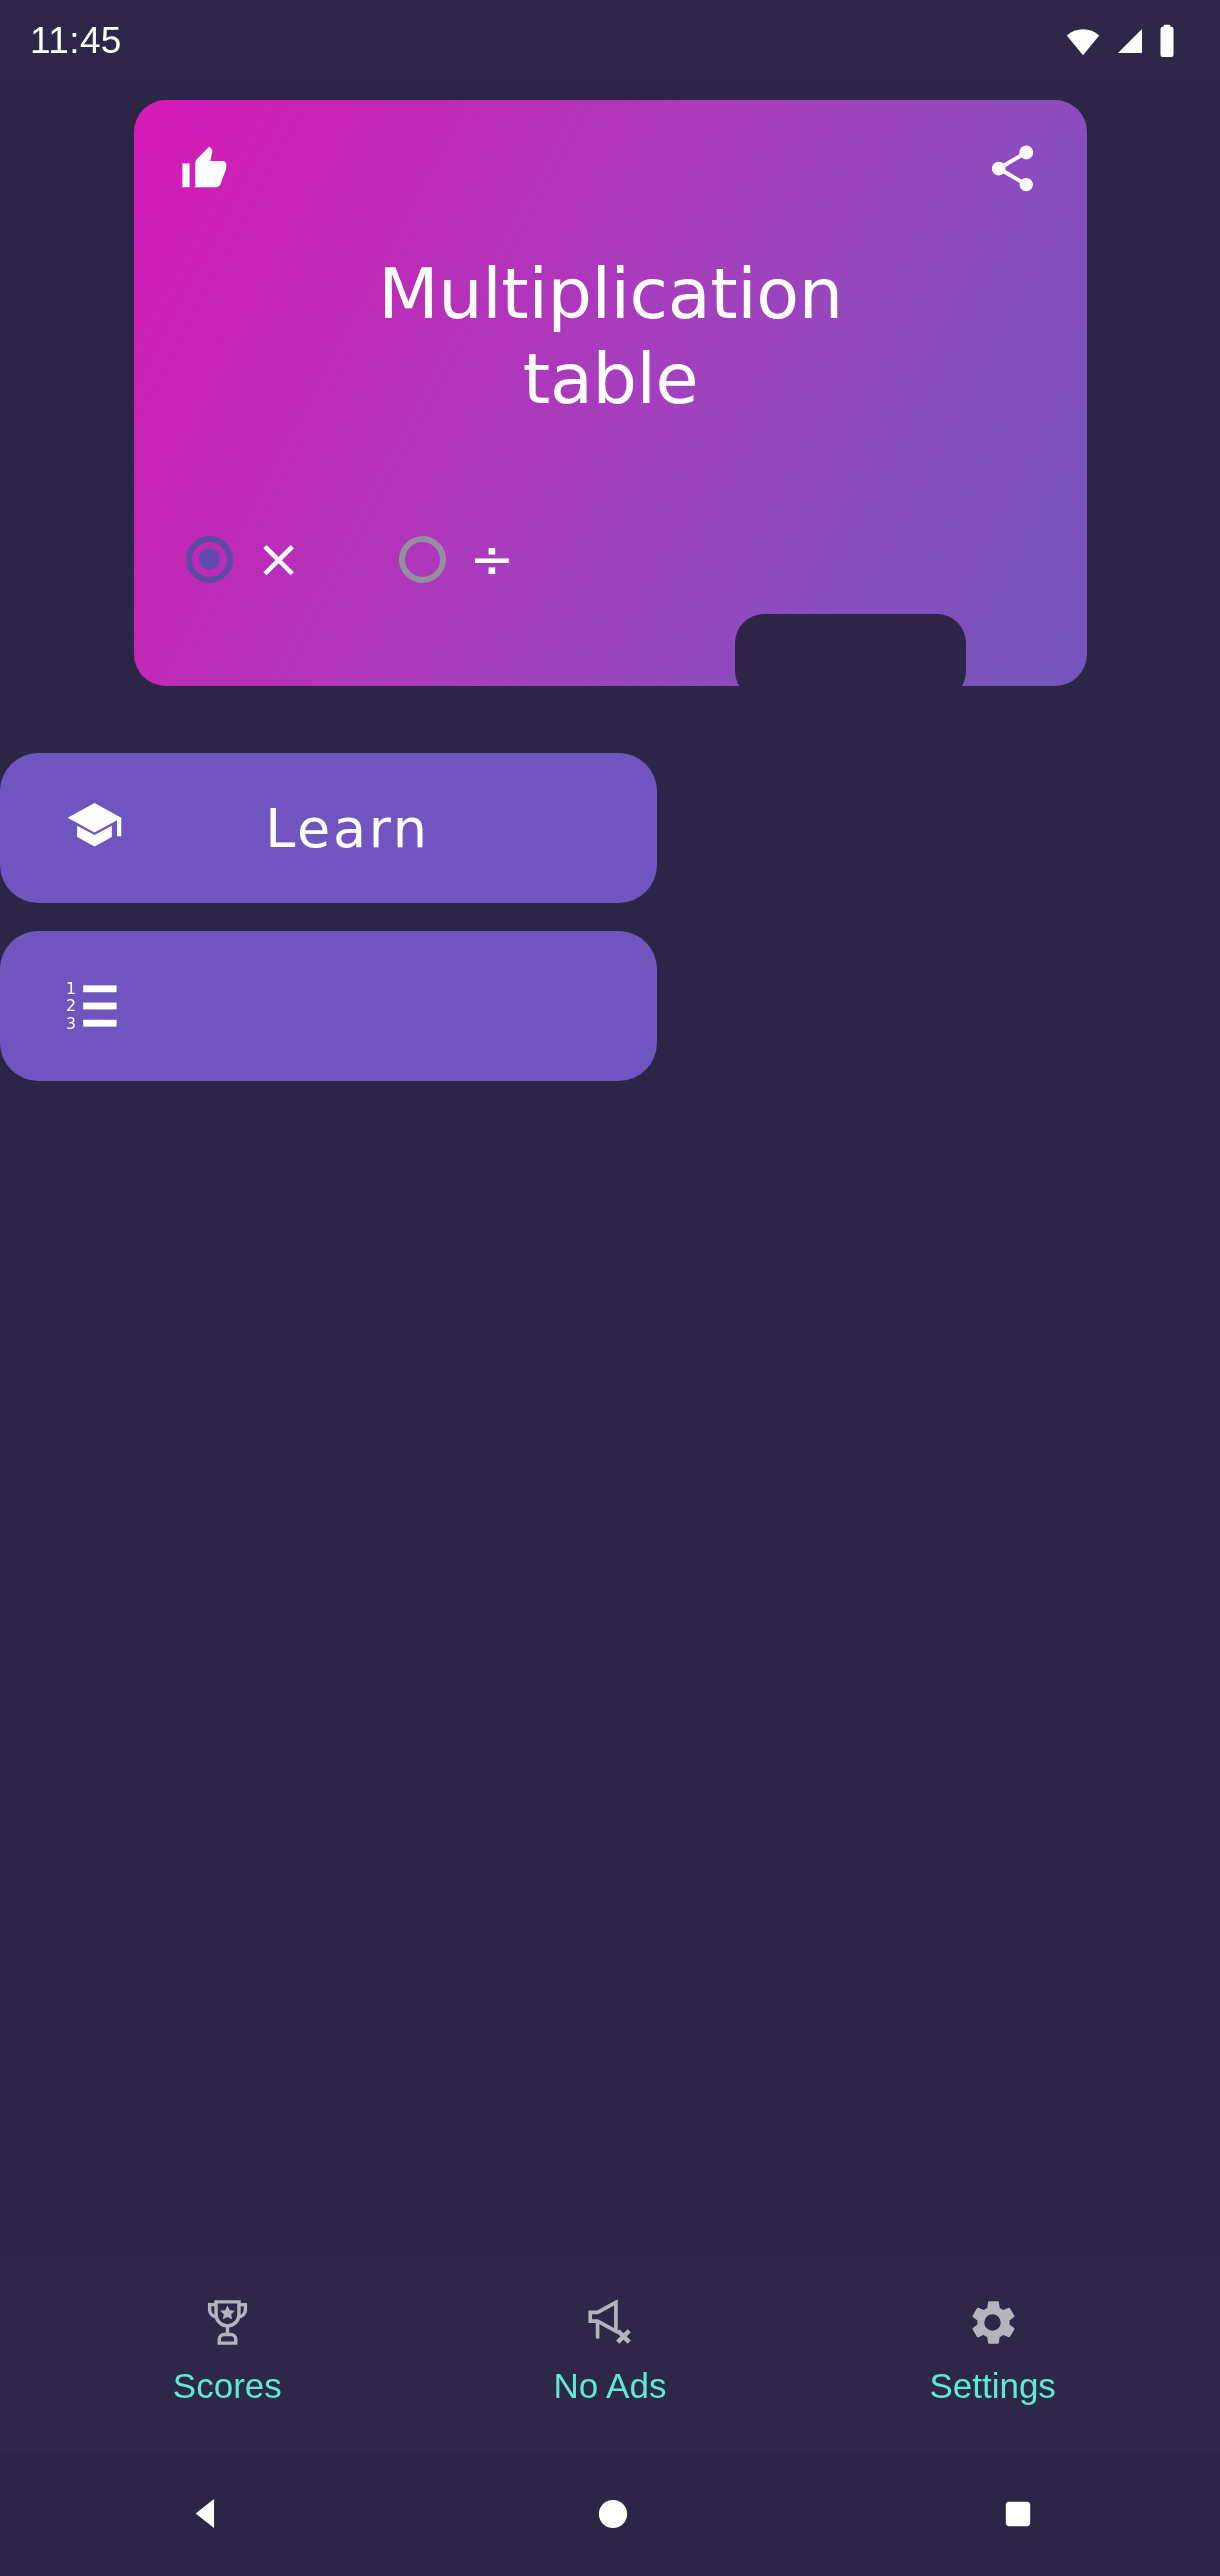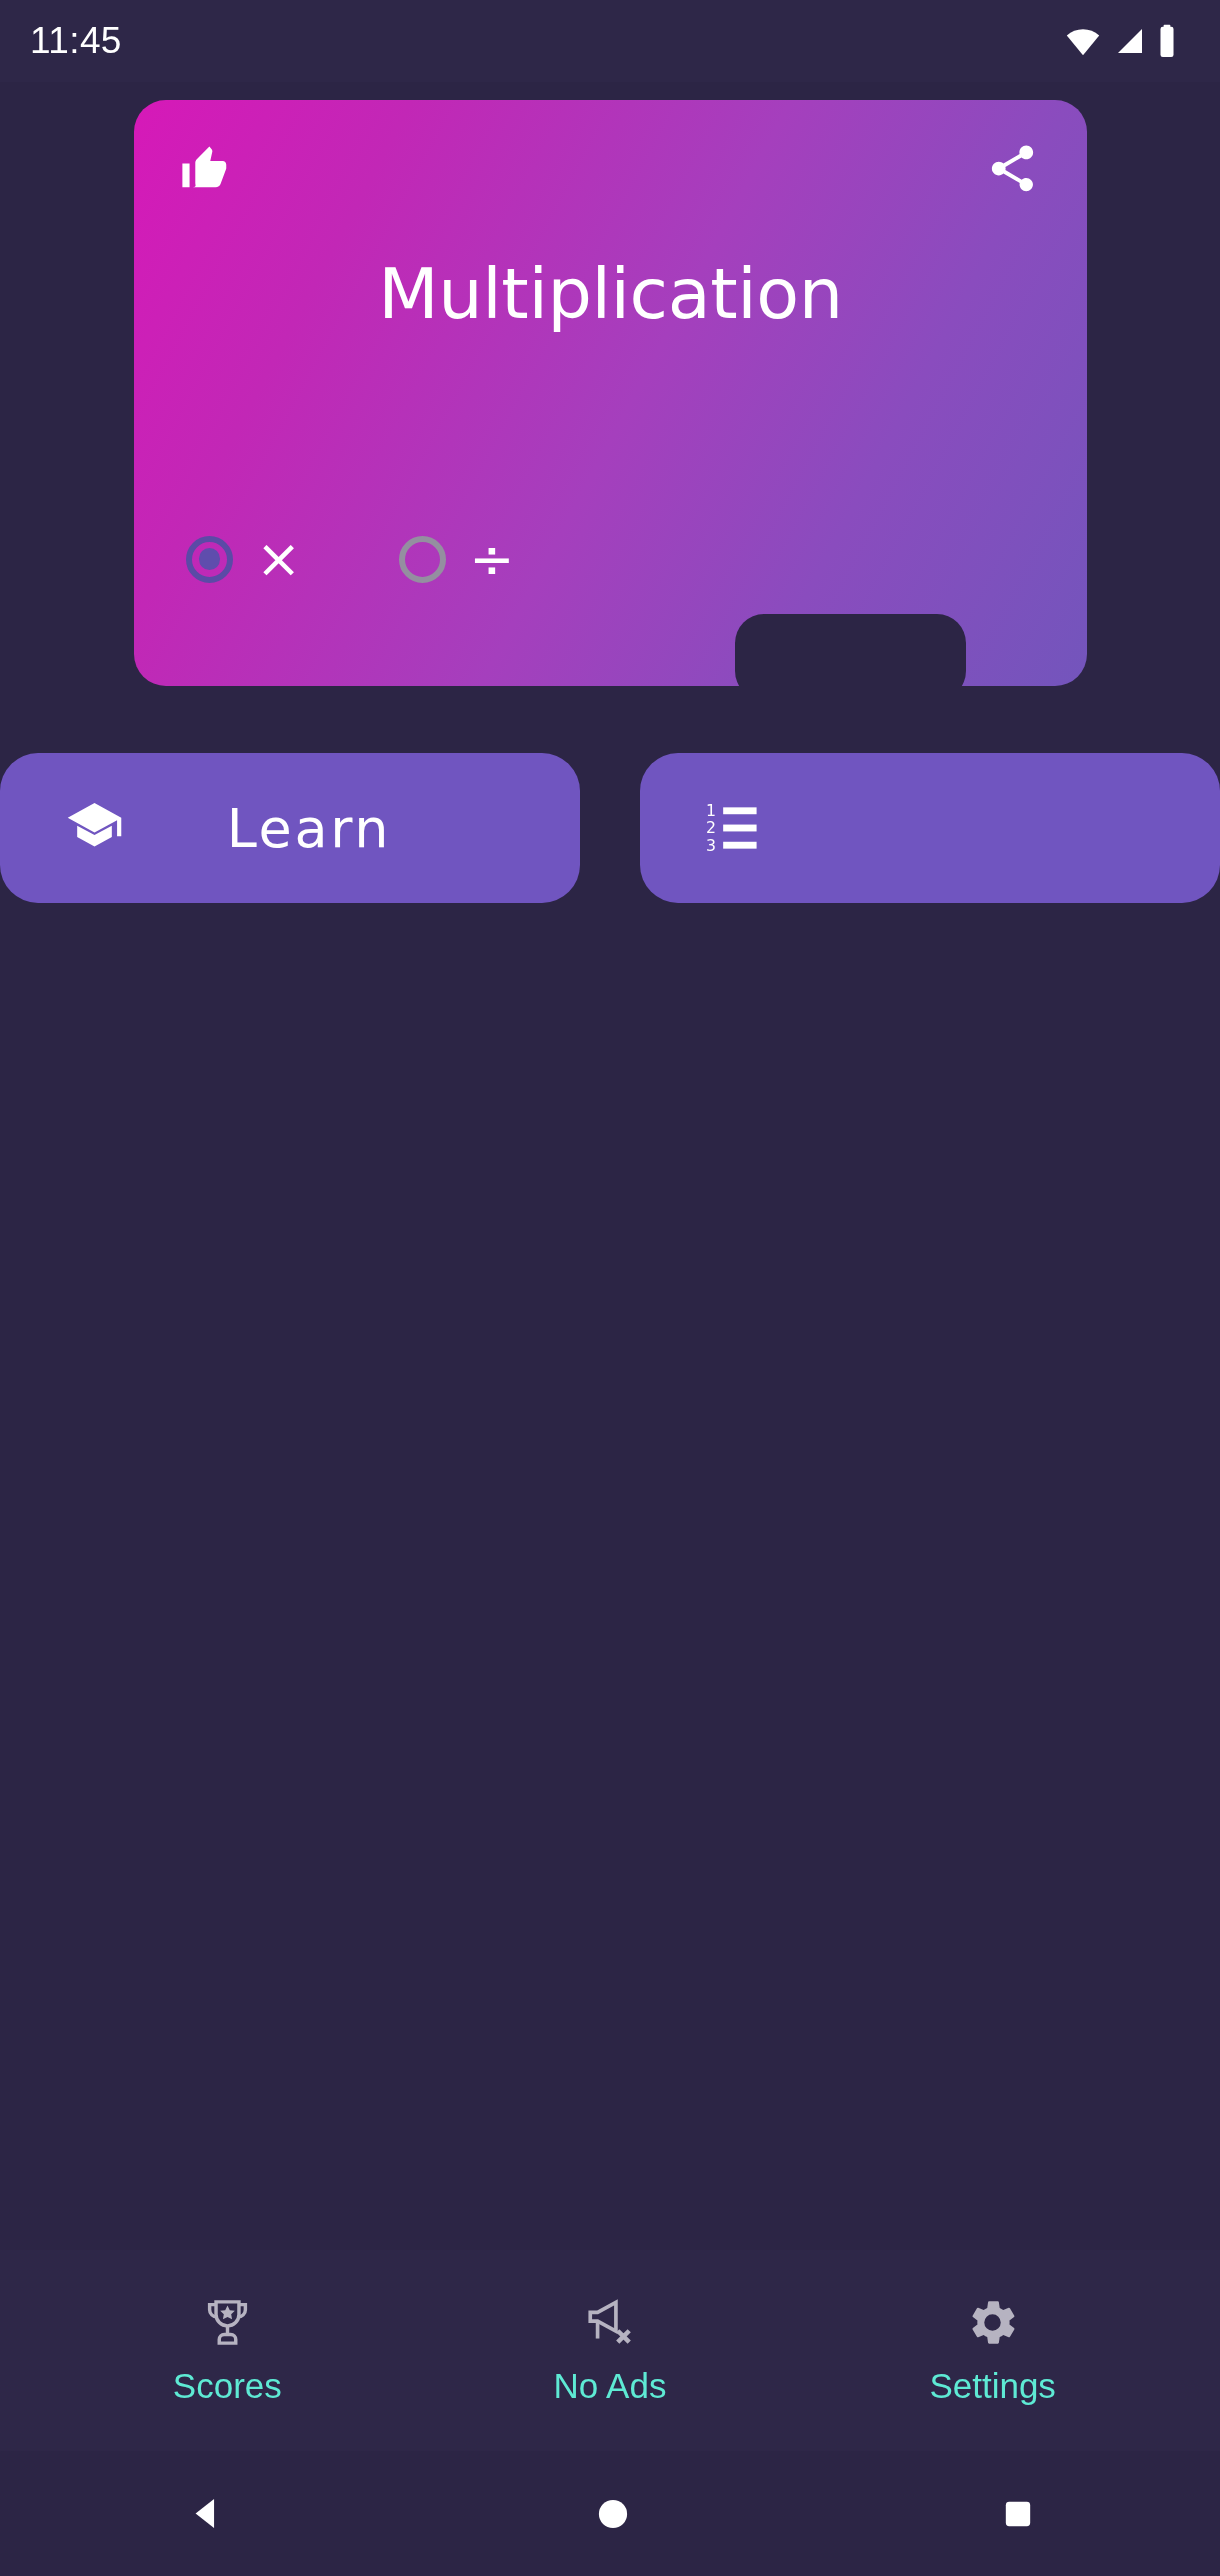--- a/index.html
+++ b/index.html
@@ -100,21 +100,21 @@
     position:absolute;
     left:601px; bottom:-14.3px;
     width:231px; height:86px;
     background:#2c2545;
     border-radius:29px;
   }
 
   
   .menu {
     margin-top:322px;
-    display:flex; flex-direction:row; align-items:center; gap:60px;
+    display:flex; flex-direction:column; align-items:flex-start; gap:28px;
   }
   .menu-btn {
     width:657px; height:150px;
     background:#7055c0;
     border-radius:38px;
     display:flex; align-items:center;
     position:relative;
     cursor:pointer;
     border:none;
   }
@@ -205,20 +205,21 @@
         </span>
         <span class="icon-btn">
           <svg width="55" height="55" viewBox="0 0 24 24">
             <path fill="#fff" d="M18 16.1c-.76 0-1.44.3-1.96.77L8.9 12.7c.05-.23.1-.46.1-.7s-.05-.47-.1-.7l7.05-4.11c.54.5 1.25.81 2.05.81 1.66 0 3-1.34 3-3s-1.34-3-3-3-3 1.34-3 3c0 .24.05.47.1.7L8.04 9.81C7.5 9.31 6.79 9 6 9c-1.66 0-3 1.34-3 3s1.34 3 3 3c.79 0 1.5-.31 2.04-.81l7.12 4.16c-.05.21-.08.43-.08.65 0 1.61 1.31 2.92 2.92 2.92s2.92-1.31 2.92-2.92-1.31-2.9-2.92-2.9z"></path>
           </svg>
         </span>
       </div>
 
       <div class="card-title">
         <div>Multiplication</div>
+        <div>table</div>
       </div>
 
       <div class="mode-row">
         <div class="mode-opt">
           <span class="radio on">
               <span class="dot"></span>
             </span>
           <span class="mode-sym">×</span>
         </div>
         <div class="mode-opt">

